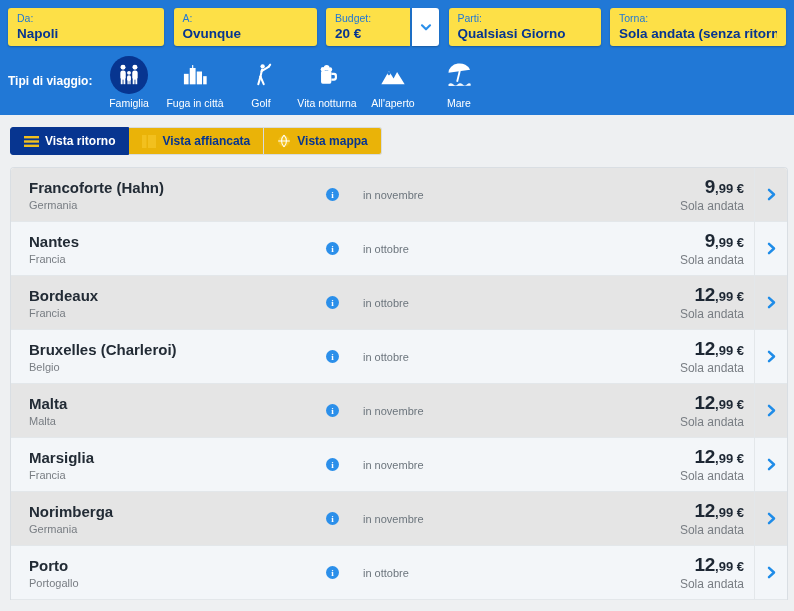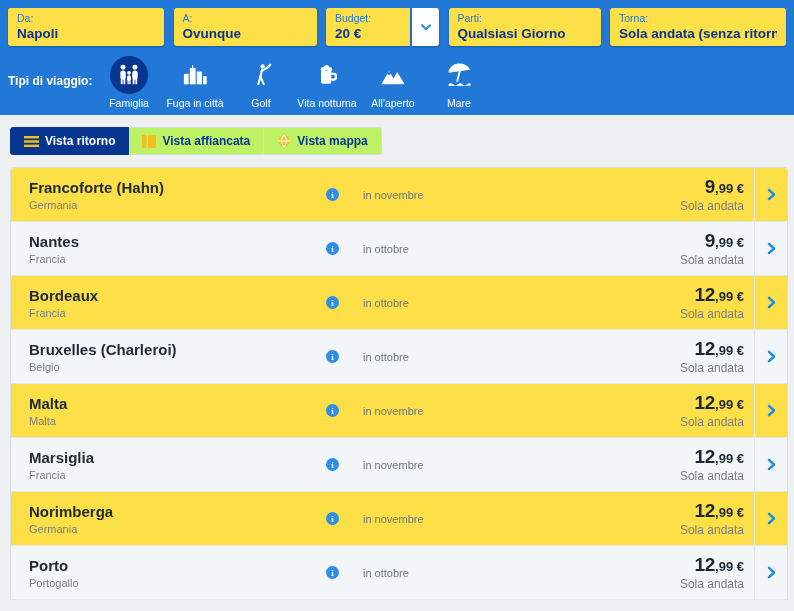--- a/index.html
+++ b/index.html
@@ -33,35 +33,35 @@
   .tt-label { color:#fff; font-size:12px; font-weight:bold; width:88px; padding-top:18px; }
   .tt-items { display:flex; }
   .tt-item { width:66px; display:flex; flex-direction:column; align-items:center; cursor:pointer; }
   .tt-icon-wrap { width:38px; height:38px; border-radius:50%; display:flex; align-items:center; justify-content:center; }
   .tt-item.selected .tt-icon-wrap { background:#073590; }
   .tt-item .tt-text { color:#fff; font-size:10.5px; margin-top:3px; white-space:nowrap; }
 
   
   .tabs { display:flex; margin:12px 0 0 10px; }
   .tab {
-    height:28px; display:flex; align-items:center; padding:0 13px; background:#bef264;
+    height:28px; display:flex; align-items:center; padding:0 13px; background:#eab308;
     border:1px solid #d6dbe0; border-left-width:0; font-size:12px; font-weight:bold; color:#073590;
     cursor:pointer;
   }
   .tab:first-child { border-left-width:1px; border-radius:3px 0 0 3px; }
   .tab:last-child  { border-radius:0 3px 3px 0; }
   .tab.active { background:#073590; border-color:#073590; color:#fff; }
   .tab .tab-icon { margin-right:6px; display:flex; }
 
   
   .results {
     margin:12px 6px 0 10px; width:778px; background:#fff;
     border:1px solid #d9dee3; border-bottom:0; border-radius:4px 4px 0 0; overflow:hidden;
   }
-  .row { display:flex; align-items:stretch; height:54px; border-bottom:1px solid #e3e7ea; background:#fde047; cursor:pointer; }
+  .row { display:flex; align-items:stretch; height:54px; border-bottom:1px solid #e3e7ea; background:#e5e5e5; cursor:pointer; }
   .row:nth-child(even) { background:#f3f6f9; }
   .row-main { flex:1; display:flex; align-items:center; padding-left:18px; }
   .city-block { width:285px; }
   .city { font-size:15px; font-weight:bold; color:#222b35; line-height:18px; }
   .country { font-size:11px; color:#787d83; margin-top:2px; }
   .info-icon {
     width:13px; height:13px; border-radius:50%; background:#2b8fea; color:#fff;
     font-size:9px; font-weight:bold; font-family:"Liberation Serif", serif;
     display:flex; align-items:center; justify-content:center; margin:0 24px 0 12px; cursor:pointer;
   }

